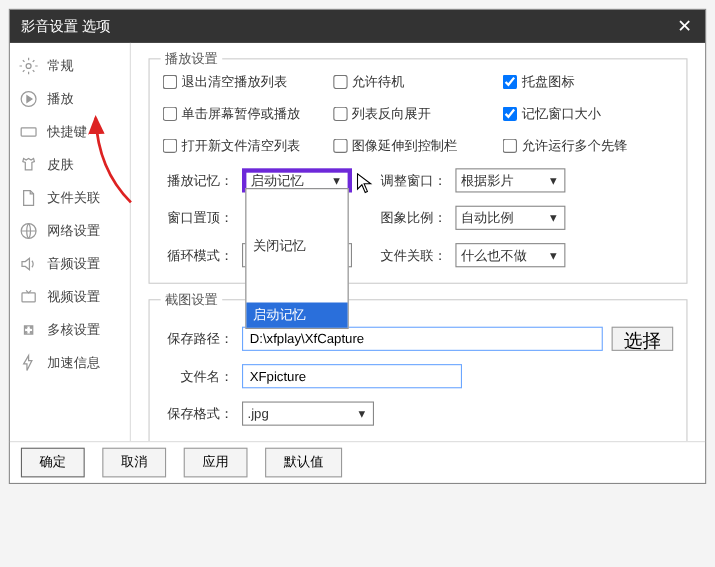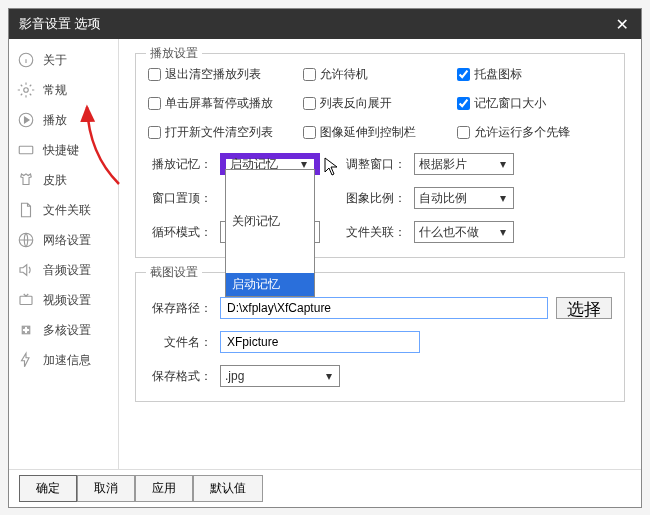--- a/index.html
+++ b/index.html
@@ -1,70 +1,60 @@
 <!DOCTYPE html>
 <html><head>
 <meta charset="utf-8">
 <style>
 * { box-sizing: border-box; margin: 0; padding: 0; }
 body { font-family: "Microsoft YaHei", Arial, sans-serif; font-size: 12px; background: #f4f4f4; color: #333; }
 .outer { padding: 8px; }
-.dialog { width: 634px; height: 500px; border: 1px solid #888; background: #fff; position: relative; }
+.dialog { width: 634px; height: 432px; border: 1px solid #888; background: #fff; position: relative; }
 .titlebar { height: 30px; background: #333; color: #fff; display: flex; align-items: center; justify-content: space-between; padding: 0 6px 0 10px; font-size: 13px; }
 .titlebar .close { font-size: 16px; color: #fff; cursor: pointer; padding: 0 6px; }
 .body { display: flex; height: calc(100% - 68px); }
 .sidebar { width: 110px; border-right: 1px solid #ddd; padding: 6px 0; }
 .sidebar-item { display: flex; align-items: center; padding: 6px 8px; cursor: pointer; color: #444; gap: 8px; }
 .side-icon { width: 18px; height: 18px; display: flex; align-items: center; justify-content: center; color: #888; }
 .side-icon svg { width: 18px; height: 18px; stroke: #999; fill: none; stroke-width: 1.5; }
 .main { flex: 1; padding: 14px 16px; overflow: hidden; position: relative; }
 .fieldset { border: 1px solid #ccc; padding: 12px 12px 14px 12px; margin-bottom: 14px; position: relative; }
 .fieldset .legend { position: absolute; top: -9px; left: 10px; background: #fff; padding: 0 4px; color: #555; }
 .checkrow { display: flex; margin-bottom: 12px; gap: 0; }
 .checkcol { flex: 1; display: flex; align-items: center; gap: 4px; }
 .checkcol input[type=checkbox] { width: 13px; height: 13px; }
 .formrow { display: flex; align-items: center; margin-top: 12px; gap: 8px; }
 .flabel { width: 64px; text-align: right; color: #333; }
 .flabel2 { width: 60px; text-align: center; color: #333; margin-left: 18px; }
 .combo { width: 100px; height: 22px; border: 1px solid #888; background: #fff; position: relative; display: flex; align-items: center; padding: 0 4px; cursor: pointer; }
 .combo .arrow { position: absolute; right: 2px; top: 2px; bottom: 2px; width: 16px; display: flex; align-items: center; justify-content: center; }
-.combo-open { border: 6px solid #6d28d9; }
+.combo-open { border: 4px solid #6d28d9; }
 .dropdown { position: absolute; top: 100%; left: -1px; width: calc(100% + 2px); background: #fff; border: 1px solid #888; z-index: 10; }
 .dropdown-item { padding: 3px 6px; cursor: pointer; margin-top: 40px; }
 .dropdown-item.sel { background: #2a6fdb; color: #fff; }
 .textin { height: 22px; border: 1px solid #6ba6ff; background: #fff; padding: 0 6px; flex: 1; font-size: 12px; }
 .btn-small { height: 22px; padding: 0 10px; border: 1px solid #999; background: #f2f2f2; cursor: pointer; font-size: 17px; }
-.footer { height: 38px; border-top: 1px solid #ddd; display: flex; align-items: center; padding: 0 10px; gap: 0; }
+.footer { height: 38px; border-top: 1px solid #ddd; display: flex; align-items: center; padding: 0 10px; gap: 16px; }
 .footer-btn { padding: 4px 16px; border: 1px solid #999; background: #f4f4f4; cursor: pointer; font-size: 12px; }
 .footer-btn.primary { border: 1px solid #666; }
 .arrow-annot { position: absolute; left: 60px; top: 90px; z-index: 5; pointer-events: none; }
 .cursor-ptr { position: absolute; z-index: 20; pointer-events: none; }
 </style>
 </head>
 <body>
 
 <div class="outer">
 <div class="dialog">
   <div class="titlebar">
     <span>影音设置 选项</span>
     <span class="close">✕</span>
   </div>
 
   <div class="body">
     <div class="sidebar">
-      <div class="sidebar-item">
-        <span class="side-icon">
-              <svg viewBox="0 0 24 24">
-                <circle cx="12" cy="12" r="9"></circle>
-                <line x1="12" y1="8" x2="12" y2="8"></line>
-                <line x1="12" y1="11" x2="12" y2="16"></line>
-              </svg>
-            </span>
-        <span>关于</span>
-      </div>
       <div class="sidebar-item">
         <span class="side-icon">
               <svg viewBox="0 0 24 24">
                 <circle cx="12" cy="12" r="3"></circle>
                 <path d="M12 2v3M12 19v3M4 12H1M23 12h-3M5 5l2 2M17 17l2 2M5 19l2-2M17 7l2-2"></path>
               </svg>
             </span>
         <span>常规</span>
       </div>
       <div class="sidebar-item">

